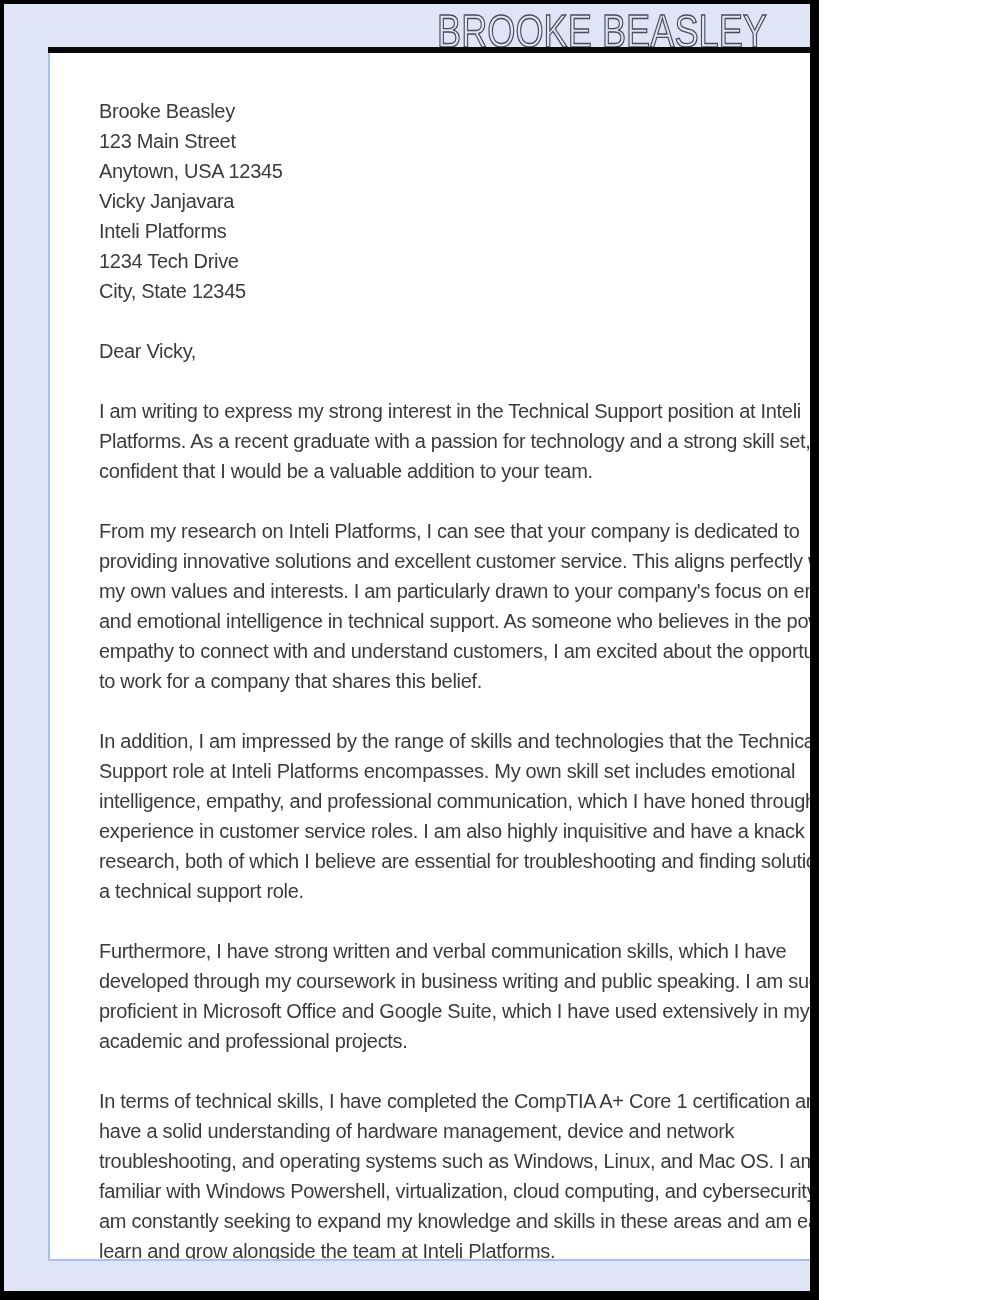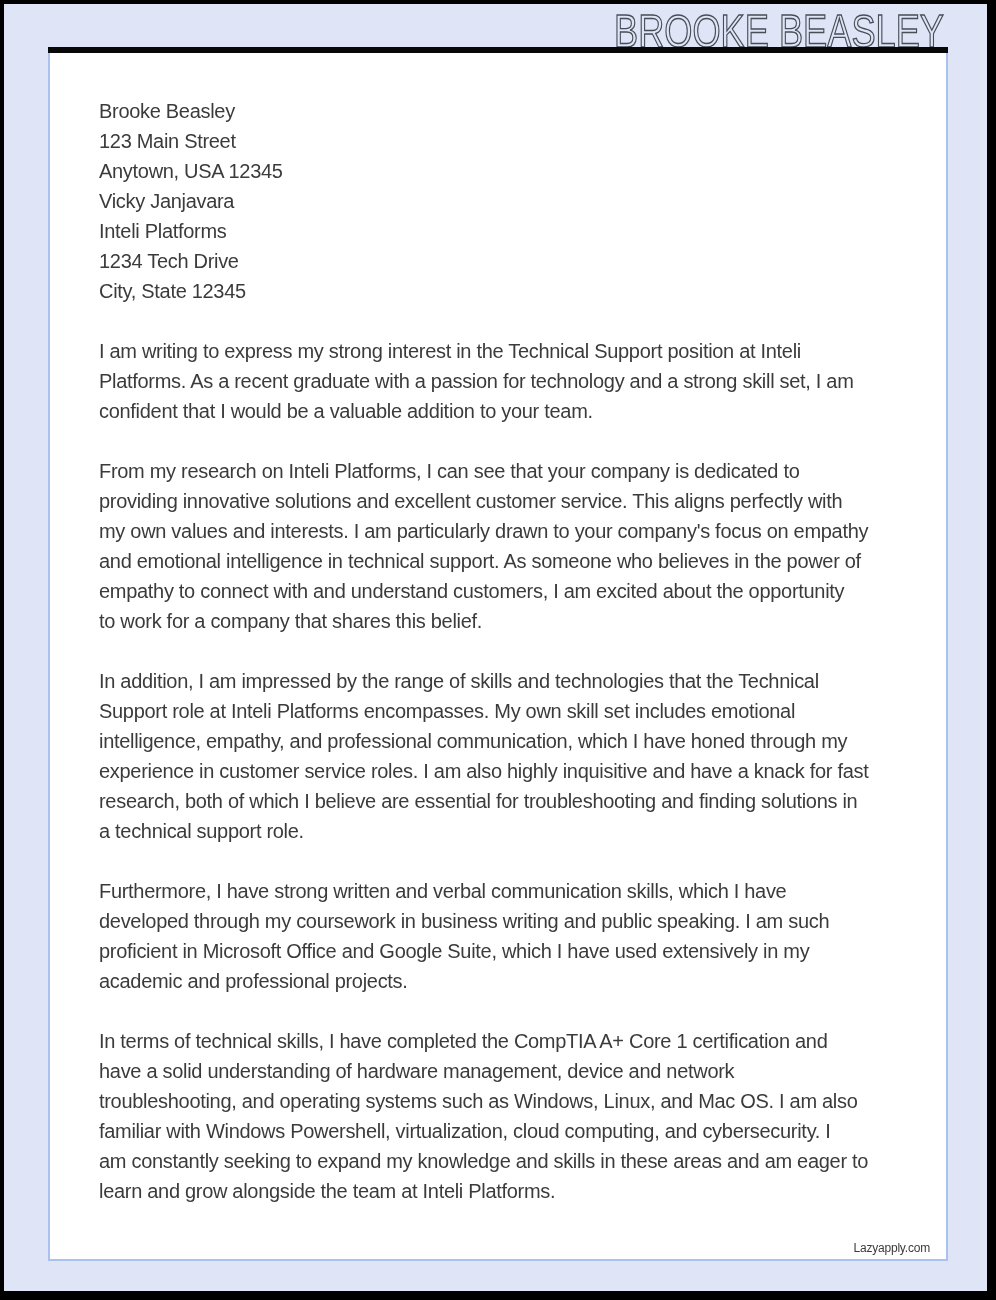--- a/index.html
+++ b/index.html
@@ -1,19 +1,19 @@
 <!DOCTYPE html>
 <html><head>
 <meta charset="utf-8">
 <style>
   html, body { margin: 0; padding: 0; background: #ffffff; }
 
   .page {
     position: relative;
-    width: 996px;
+    width: 819px;
     height: 1300px;
     box-sizing: border-box;
     background: #dfe5f7;
     border: solid #000000;
     border-width: 4px 9px 9px 4px;
     overflow: hidden;
     font-family: "Liberation Sans", sans-serif;
   }
 
   
@@ -88,20 +88,21 @@
     <div class="content">
 
       <div class="block">Brooke Beasley
 123 Main Street
 Anytown, USA 12345
 Vicky Janjavara
 Inteli Platforms
 1234 Tech Drive
 City, State 12345</div>
 
+      <div class="block">Dear Vicky,</div>
 
       <div class="block">I am writing to express my strong interest in the Technical Support position at Inteli
 Platforms. As a recent graduate with a passion for technology and a strong skill set, I am
 confident that I would be a valuable addition to your team.</div>
 
       <div class="block">From my research on Inteli Platforms, I can see that your company is dedicated to
 providing innovative solutions and excellent customer service. This aligns perfectly with
 my own values and interests. I am particularly drawn to your company's focus on empathy
 and emotional intelligence in technical support. As someone who believes in the power of
 empathy to connect with and understand customers, I am excited about the opportunity

